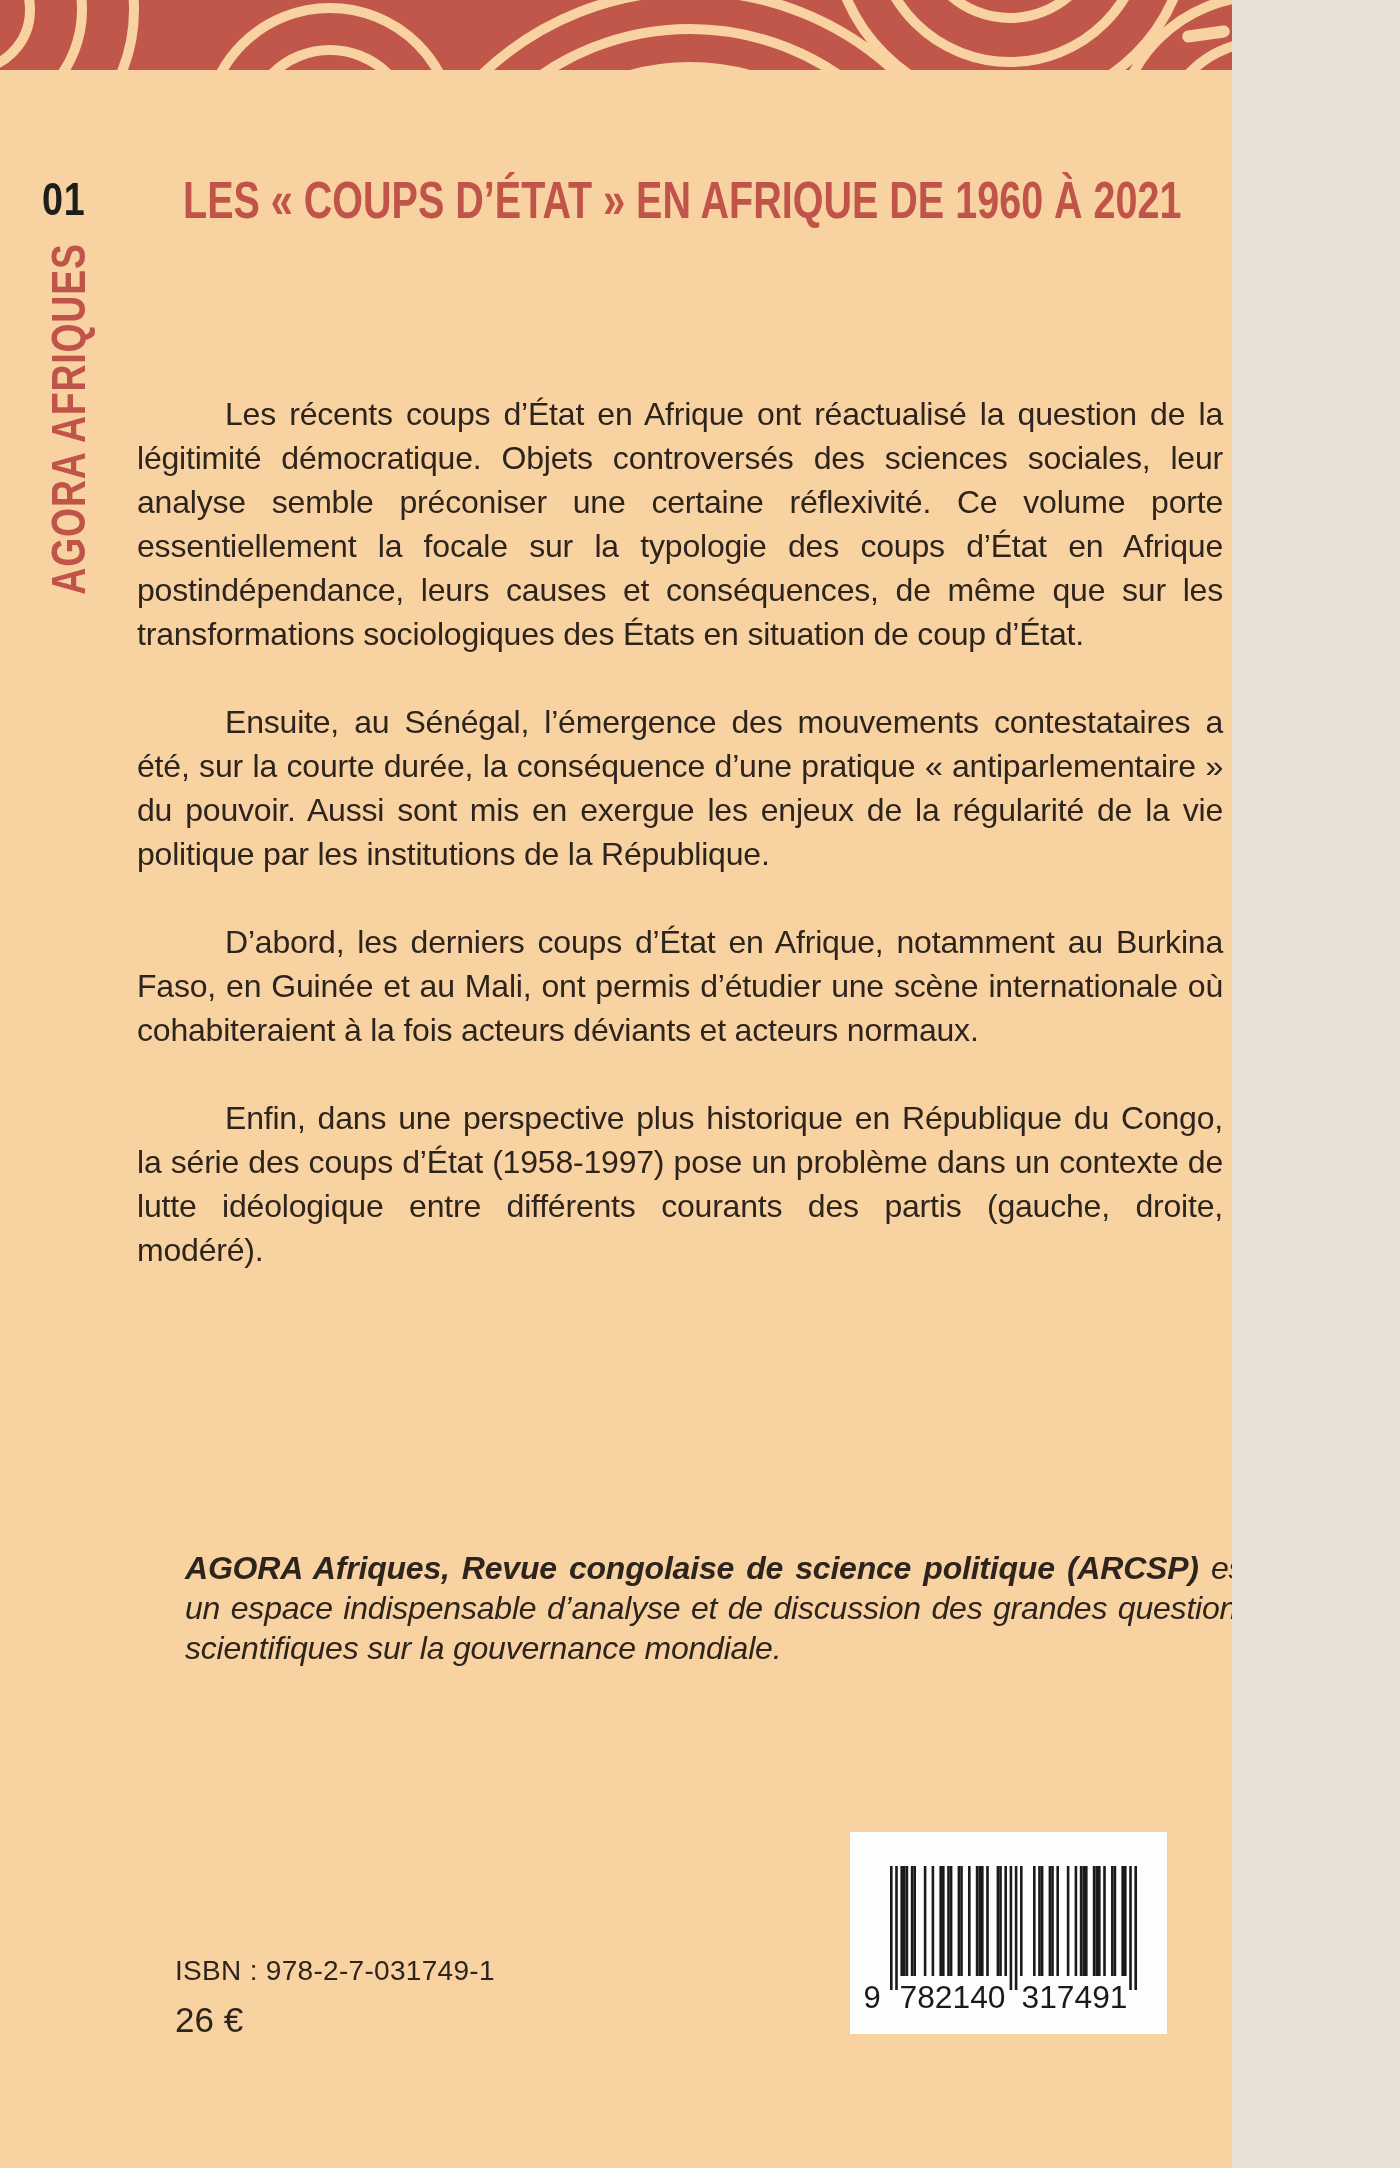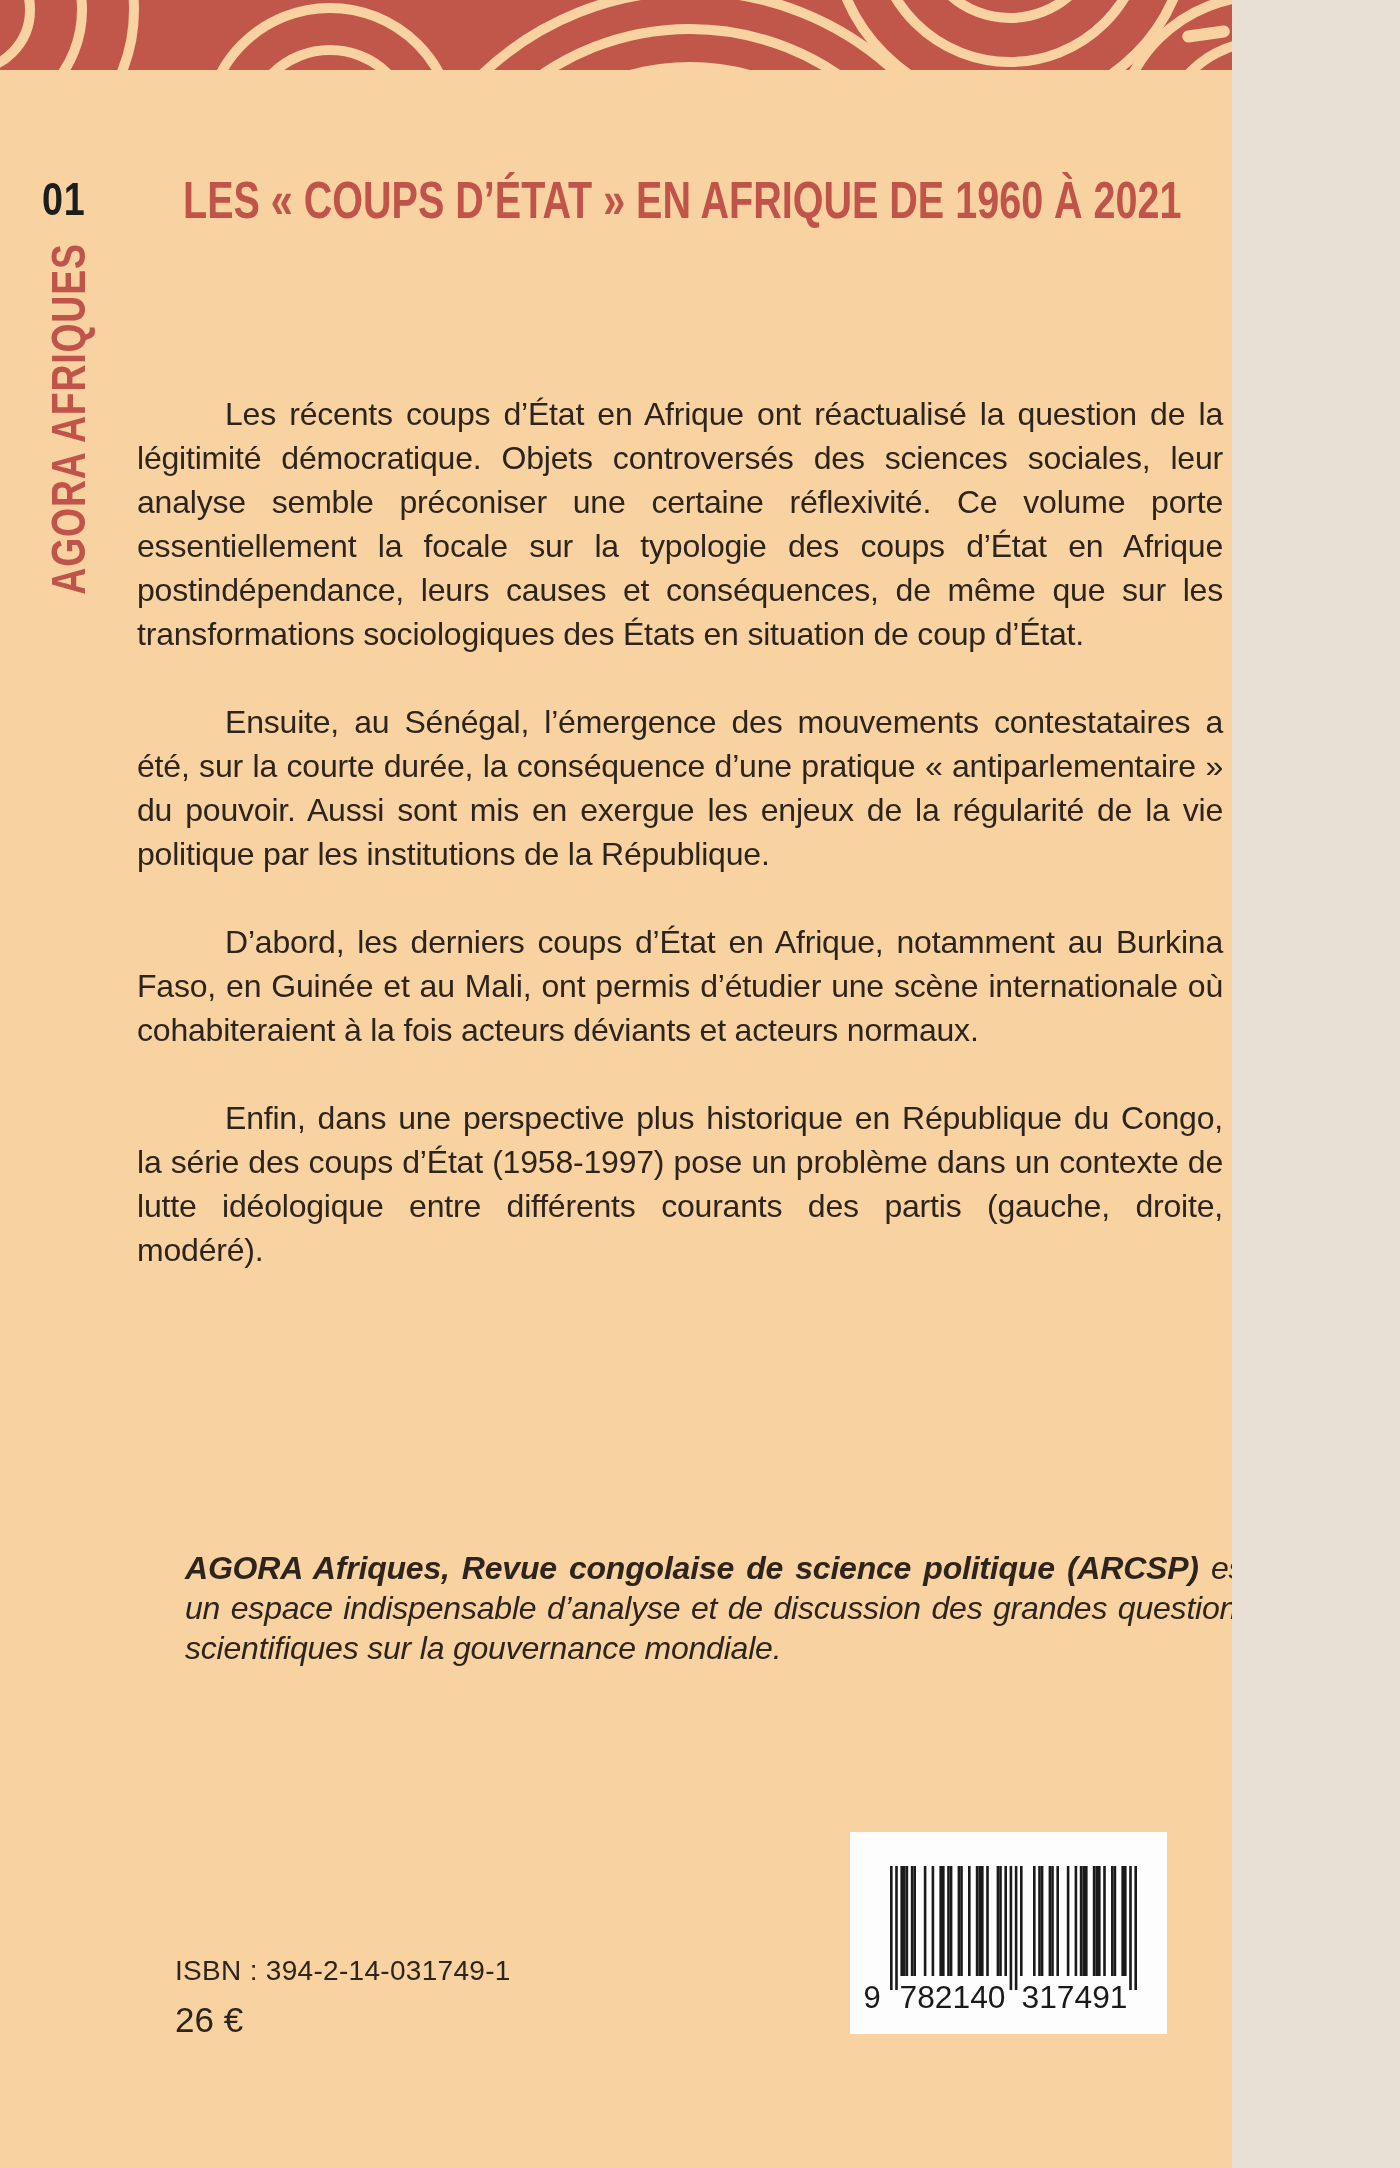--- a/index.html
+++ b/index.html
@@ -115,21 +115,21 @@
 
   <div class="body-text">
     <p>Les récents coups d’État en Afrique ont réactualisé la question de la légitimité démocratique. Objets controversés des sciences sociales, leur analyse semble préconiser une certaine réflexivité. Ce volume porte essentiellement la focale sur la typologie des coups d’État en Afrique postindépendance, leurs causes et conséquences, de même que sur les transformations sociologiques des États en situation de coup d’État.</p>
     <p>Ensuite, au Sénégal, l’émergence des mouvements contestataires a été, sur la courte durée, la conséquence d’une pratique « antiparlementaire » du pouvoir. Aussi sont mis en exergue les enjeux de la régularité de la vie politique par les institutions de la République.</p>
     <p>D’abord, les derniers coups d’État en Afrique, notamment au Burkina Faso, en Guinée et au Mali, ont permis d’étudier une scène internationale où cohabiteraient à la fois acteurs déviants et acteurs normaux.</p>
     <p>Enfin, dans une perspective plus historique en République du Congo, la série des coups d’État (1958-1997) pose un problème dans un contexte de lutte idéologique entre différents courants des partis (gauche, droite, modéré).</p>
   </div>
 
   <p class="review-note"><span class="lead">AGORA Afriques, Revue congolaise de science politique (ARCSP)</span><span> est un espace indispensable d’analyse et de discussion des grandes questions scientifiques sur la gouvernance mondiale.</span></p>
 
-  <div class="isbn">ISBN : 394-2-14-031749-1</div>
+  <div class="isbn">ISBN : 978-2-7-031749-1</div>
   <div class="price">26 €</div>
 
   <div class="barcode-box">
     <svg id="barcode-svg" width="317" height="202" viewBox="0 0 317 202">
         <rect x="40.00" y="34" width="2.6" height="124"></rect>
         <rect x="45.20" y="34" width="2.6" height="124"></rect>
         <rect x="50.40" y="34" width="2.6" height="110"></rect>
         <rect x="53.00" y="34" width="2.6" height="110"></rect>
         <rect x="55.60" y="34" width="2.6" height="110"></rect>
         <rect x="60.80" y="34" width="2.6" height="110"></rect>

